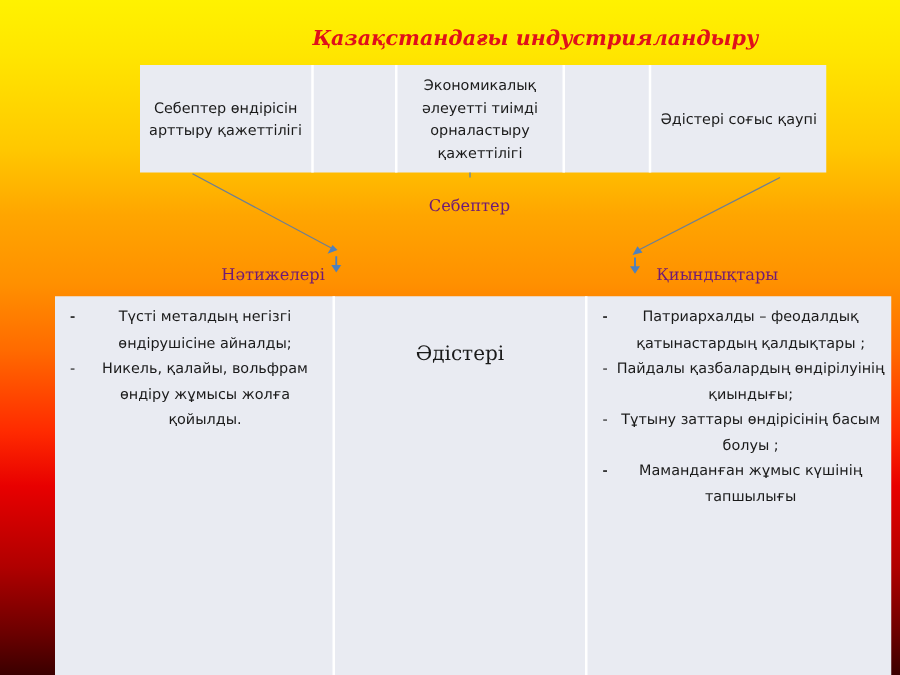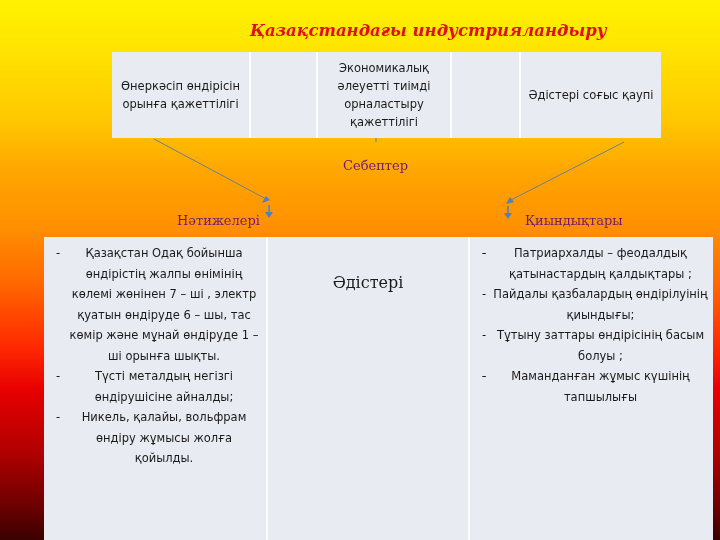--- a/index.html
+++ b/index.html
@@ -45,21 +45,21 @@
     display:block; text-align:center; padding-top:36px;
     font-family:"DejaVu Serif", serif; font-size:16px; color:#1a1a1a;
   }
 </style>
 </head>
 <body>
 
 <div class="title">Қазақстандағы индустрияландыру</div>
 
 <div class="top-table">
-  <div class="cell" style="width:139px">Өнеркәсіп өндірісін орынға қажеттілігі</div>
+  <div class="cell" style="width:139px">Себептер өндірісін арттыру қажеттілігі</div>
   <div class="cell" style="width:67px"></div>
   <div class="cell" style="width:134px">Экономикалық әлеуетті тиімді орналастыру қажеттілігі</div>
   <div class="cell" style="width:69px"></div>
   <div class="cell" style="width:140px">Әдістері соғыс қаупі</div>
 </div>
 
 <svg class="connectors" width="720" height="540">
   <line x1="376" y1="138" x2="376" y2="142" stroke="#4f81bd" stroke-width="1"></line>
   <line x1="154" y1="139" x2="268" y2="200" stroke="#6d7f94" stroke-width="1"></line>
   <polygon points="262,203 270,200 266,196" fill="#4f81bd"></polygon>
@@ -71,21 +71,21 @@
   <polygon points="504,213 512,213 508,219" fill="#4f81bd"></polygon>
 </svg>
 
 <div class="lbl" style="left:343px; top:158px;">Себептер</div>
 <div class="lbl" style="left:177px; top:213px;">Нәтижелері</div>
 <div class="lbl" style="left:525px; top:213px;">Қиындықтары</div>
 
 <div class="bottom-table">
   <div class="col" style="width:224px">
     <ul class="list">
-      <li><span class="dash">-</span><span>Қазақстан Одақ бойынша өндірістің жалпы өнімінің көлемі жөнінен 7 – ші , электр қуатын өндіруде 6 – шы, тас көмір және мұнай өндіруде 1 – ші орынға шықты.</span></li>
+      <li><span class="dash">-</span></li>
       <li><span class="dash">-</span><span>Түсті металдың негізгі өндірушісіне айналды;</span></li>
       <li><span class="dash">-</span><span>Никель, қалайы, вольфрам өндіру жұмысы жолға қойылды.</span></li>
     </ul>
   </div>
   <div class="col" style="width:202px">
     <span class="methods">Әдістері</span>
   </div>
   <div class="col" style="width:243px">
     <ul class="list">
       <li><span class="dash">-</span></li>

